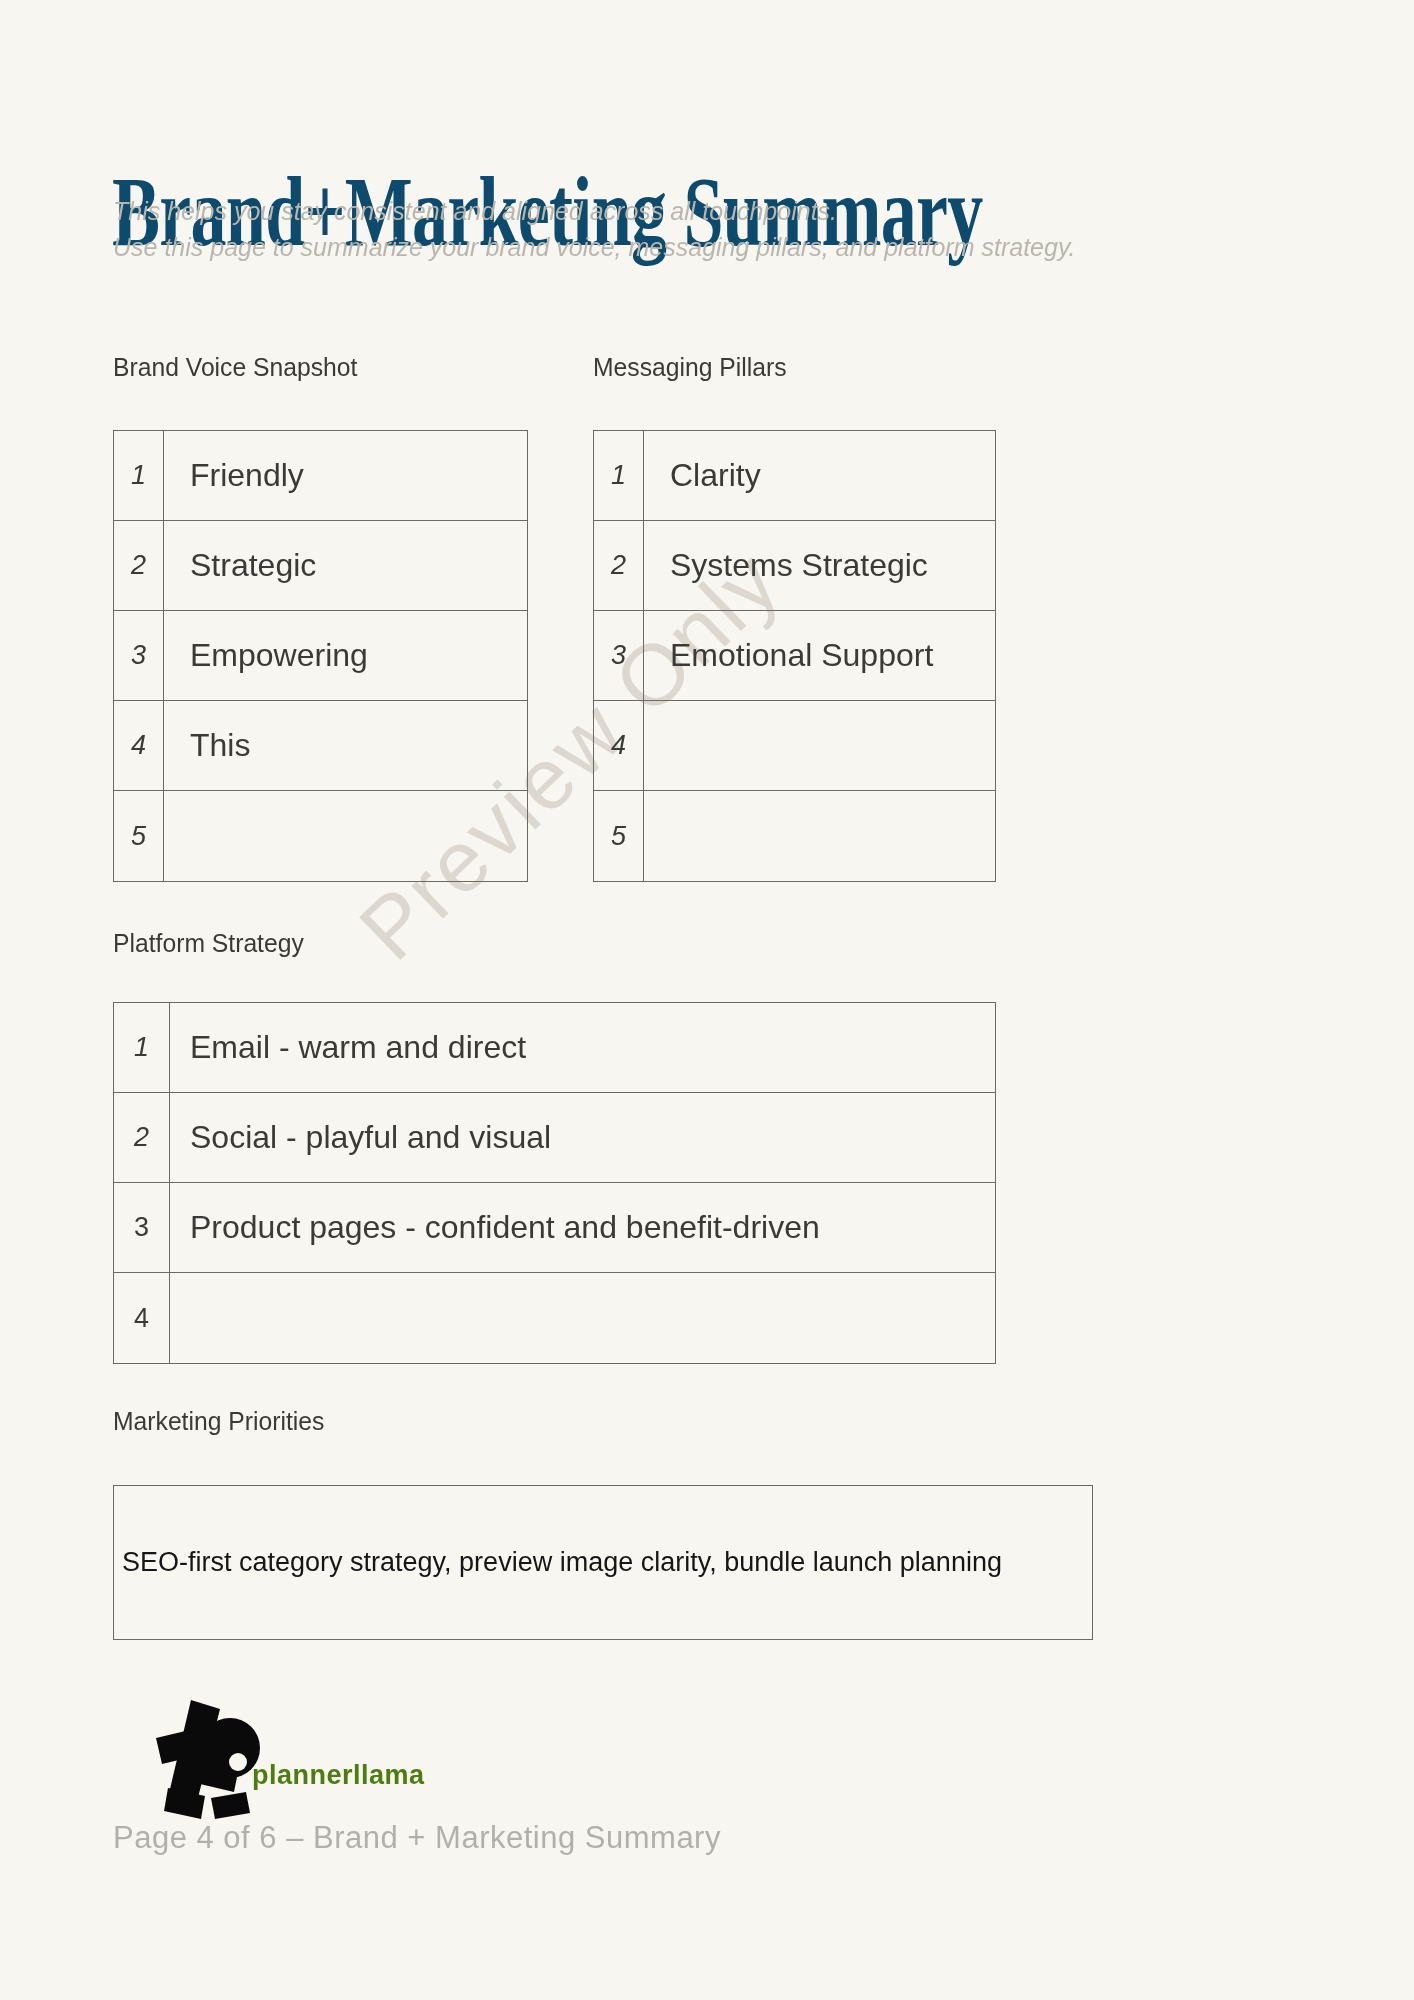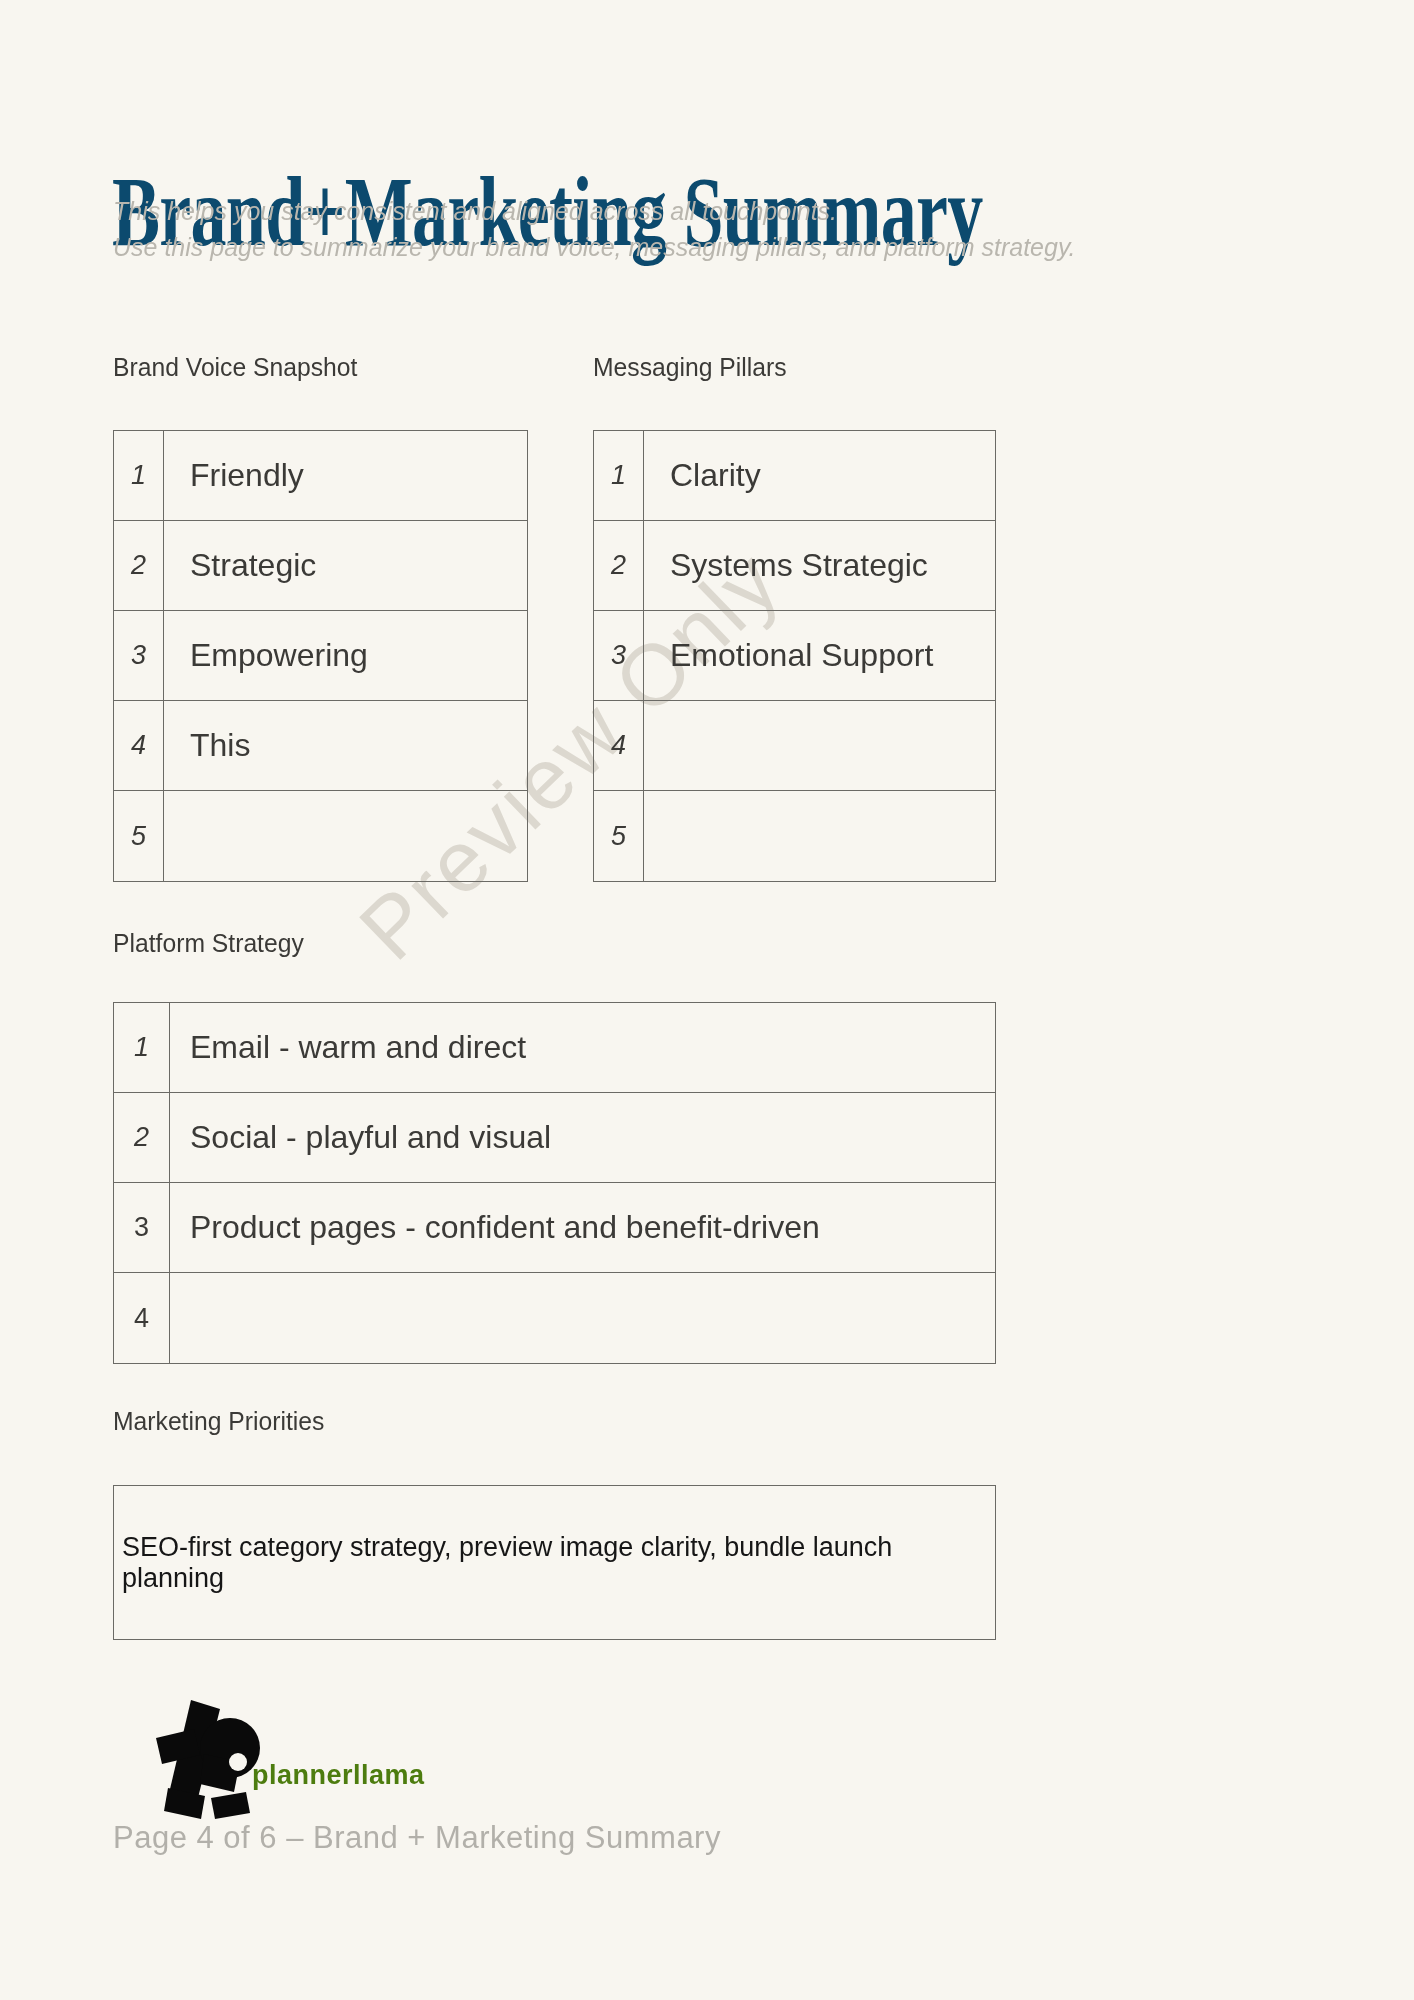--- a/index.html
+++ b/index.html
@@ -97,21 +97,21 @@
     padding-left:26px;
     font-size:32px;color:#3b3a37;
     box-sizing:border-box;
     white-space:nowrap;
   }
   #table-platform .tval{padding-left:20px;}
   
   .prior-box{
     position:absolute;
     left:113px;top:1485px;
-    width:883px;height:155px;
+    width:980px;height:155px;
     border:1px solid #6b6a65;
     box-sizing:border-box;
     display:flex;align-items:center;
     padding-left:8px;
     font-size:27px;color:#161616;
     z-index:1;
   }
   
   .logo{
     position:absolute;left:148px;top:1692px;

